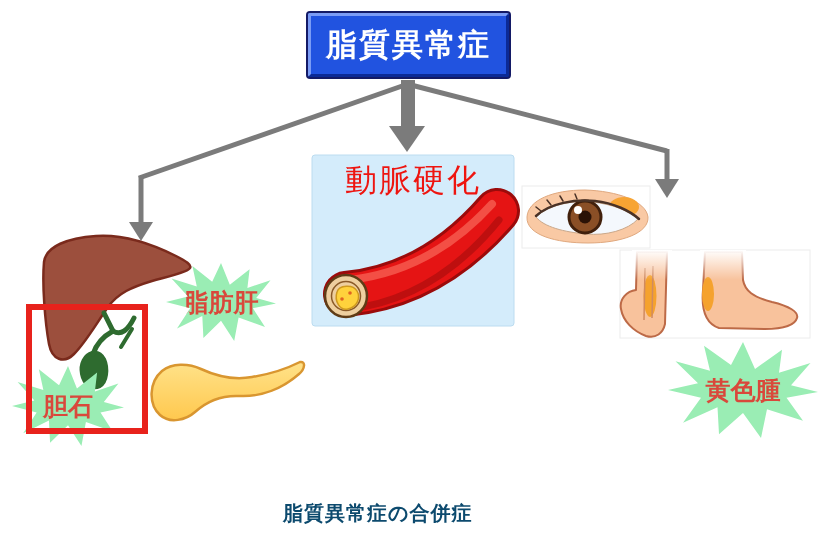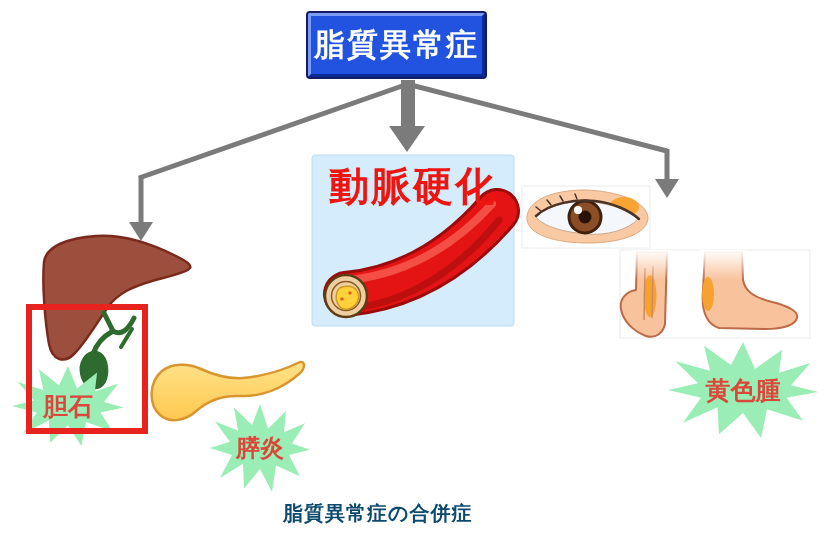--- a/index.html
+++ b/index.html
@@ -3,30 +3,30 @@
 <meta charset="utf-8">
 <style>
   html,body{margin:0;padding:0;background:#fff;}
   .stage{
     position:relative;width:828px;height:549px;background:#ffffff;
     overflow:hidden;font-family:"DejaVu Sans","Liberation Sans",sans-serif;
   }
   .art{position:absolute;left:0;top:0;z-index:1;}
   
   .title-box{
-    position:absolute;left:308px;top:13px;width:177px;height:64px;z-index:4;
+    position:absolute;left:308px;top:13px;width:201px;height:64px;z-index:4;
     background:#2153e0;border:3px solid;border-color:#7b9cf5 #0b2a96 #0b2a96 #7b9cf5;
     box-shadow:0 0 0 2px #131a66;border-radius:2px;box-sizing:border-box;
     display:flex;align-items:center;justify-content:center;
   }
   .title-box span{color:#ffffff;font-size:31px;font-weight:bold;letter-spacing:2px;}
   
   .artery-label{
     position:absolute;left:312px;top:159px;width:202px;z-index:4;text-align:center;
-    color:#ee1510;font-size:40px;font-weight:bold;letter-spacing:2px;
+    color:#ee1510;font-size:32px;font-weight:normal;letter-spacing:2px;
   }
   
   .starburst{
     position:absolute;z-index:2;background:#9aedb4;
     display:flex;align-items:center;justify-content:center;
     clip-path:polygon(50% 0%,58% 28%,76% 8%,74% 32%,95% 22%,82% 45%,100% 52%,79% 58%,90% 82%,66% 70%,62% 100%,50% 74%,34% 96%,33% 68%,10% 84%,22% 58%,0% 50%,20% 43%,5% 20%,28% 30%,24% 4%,42% 24%);
   }
   .starburst span{color:#d9483b;font-weight:bold;}
   .star-fatty{left:166px;top:263px;width:110px;height:78px;}
   .star-fatty span{font-size:25px;}
@@ -138,25 +138,25 @@
       <rect x="700" y="250" width="46" height="30" fill="url(#fadeLeg)"></rect>
     </g>
   </svg>
 
   <div class="title-box">
     <span>脂質異常症</span>
   </div>
 
   <div class="artery-label">動脈硬化</div>
 
+  <div class="starburst star-fatty">
+    <span>脂肪肝</span>
+  </div>
   <div class="starburst star-gallstone">
     <span>胆石</span>
-  </div>
-  <div class="starburst star-pancreatitis">
-    <span>膵炎</span>
   </div>
   <div class="starburst star-xanthoma">
     <span>黄色腫</span>
   </div>
 
   <div class="highlight-box"></div>
 
   <div class="caption">脂質異常症の合併症</div>
 
 </div>

